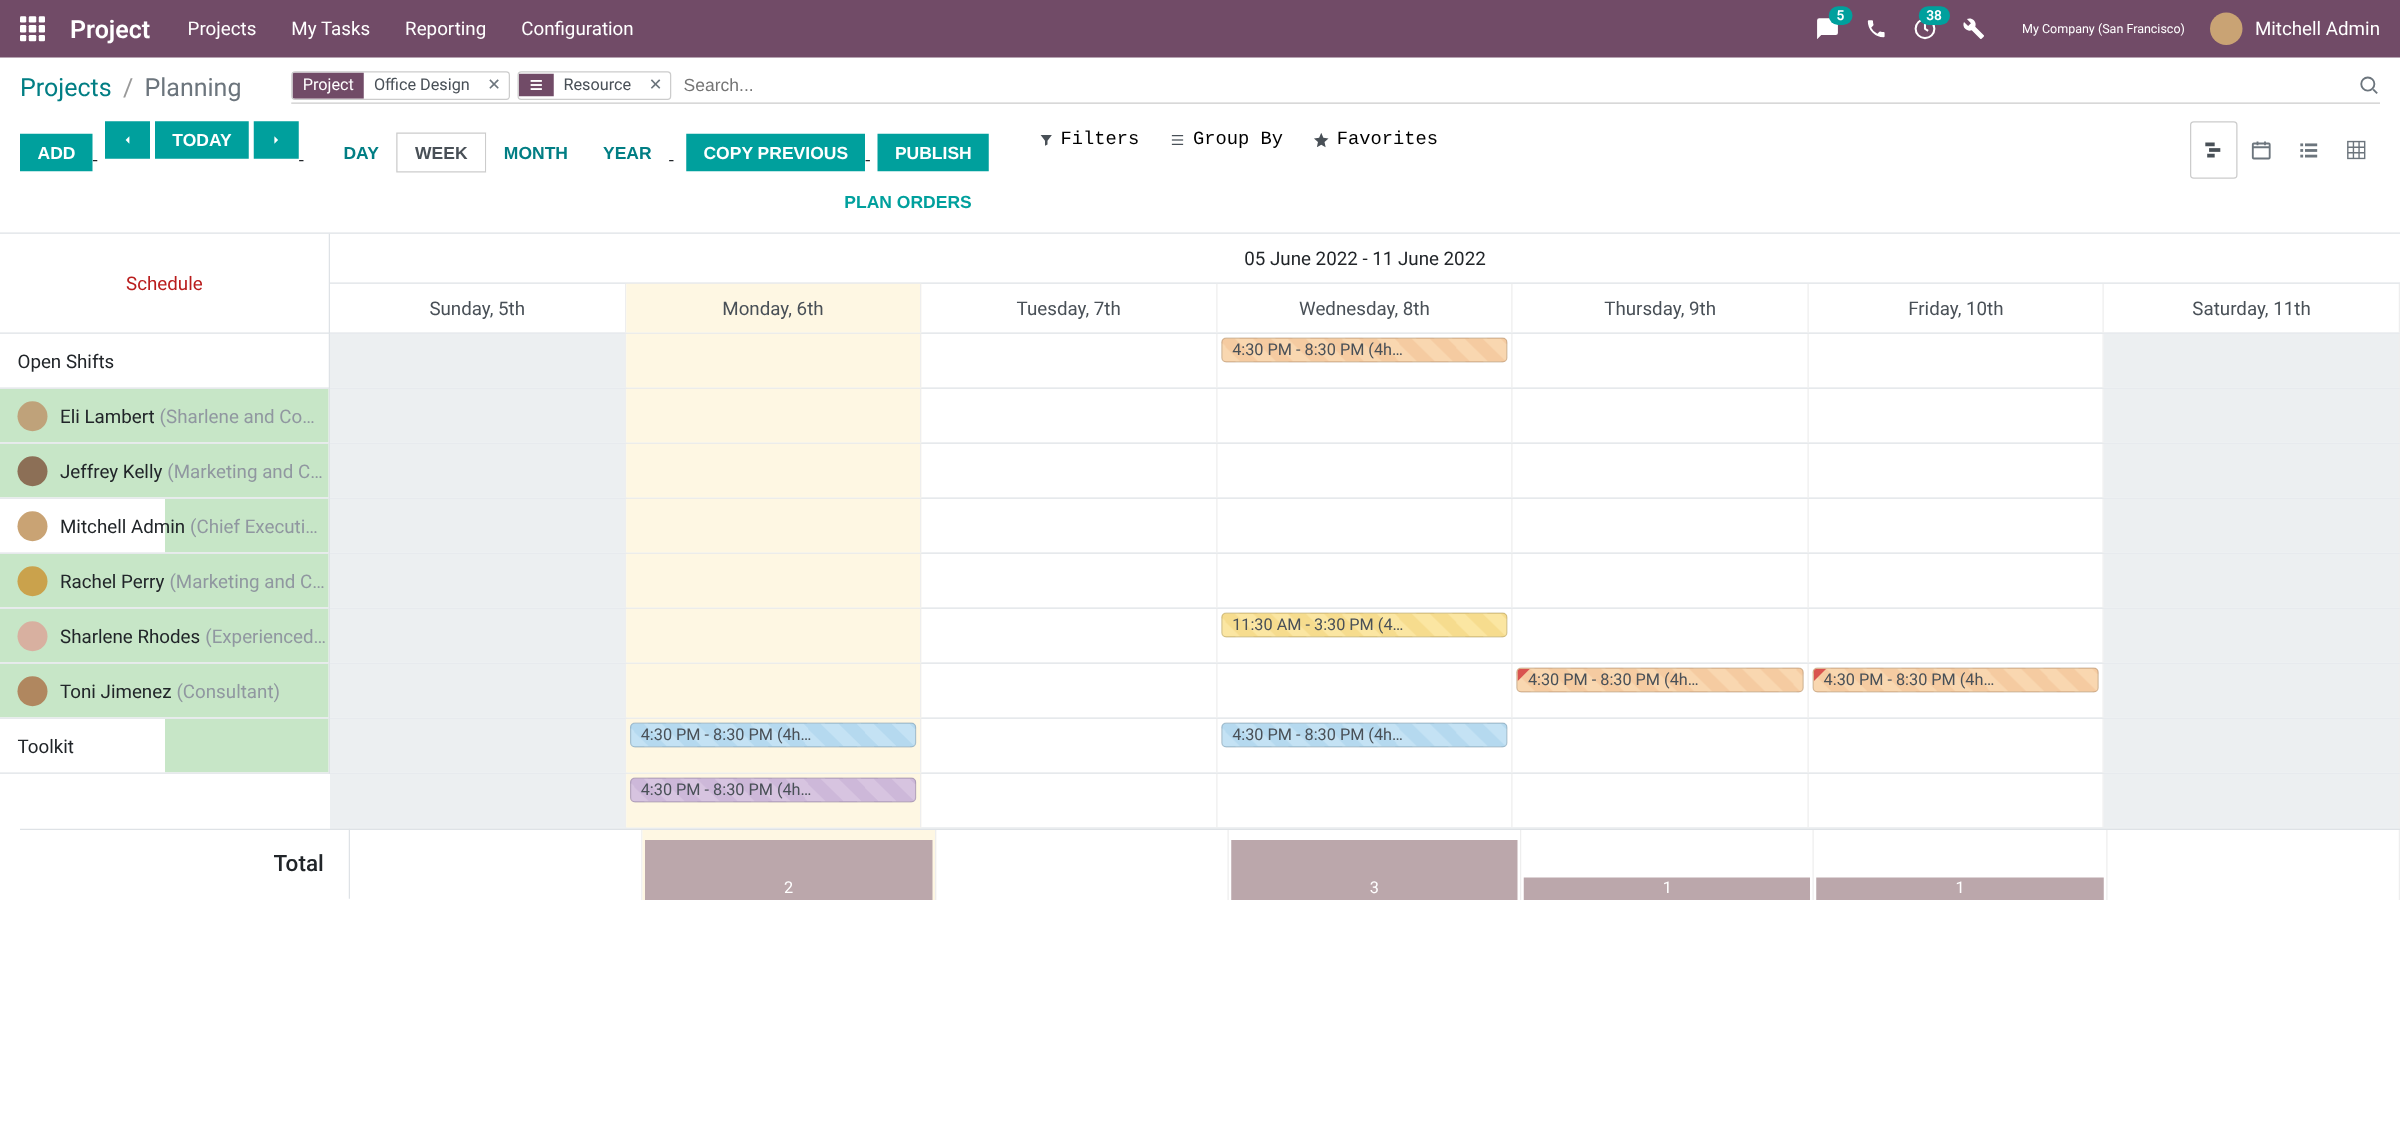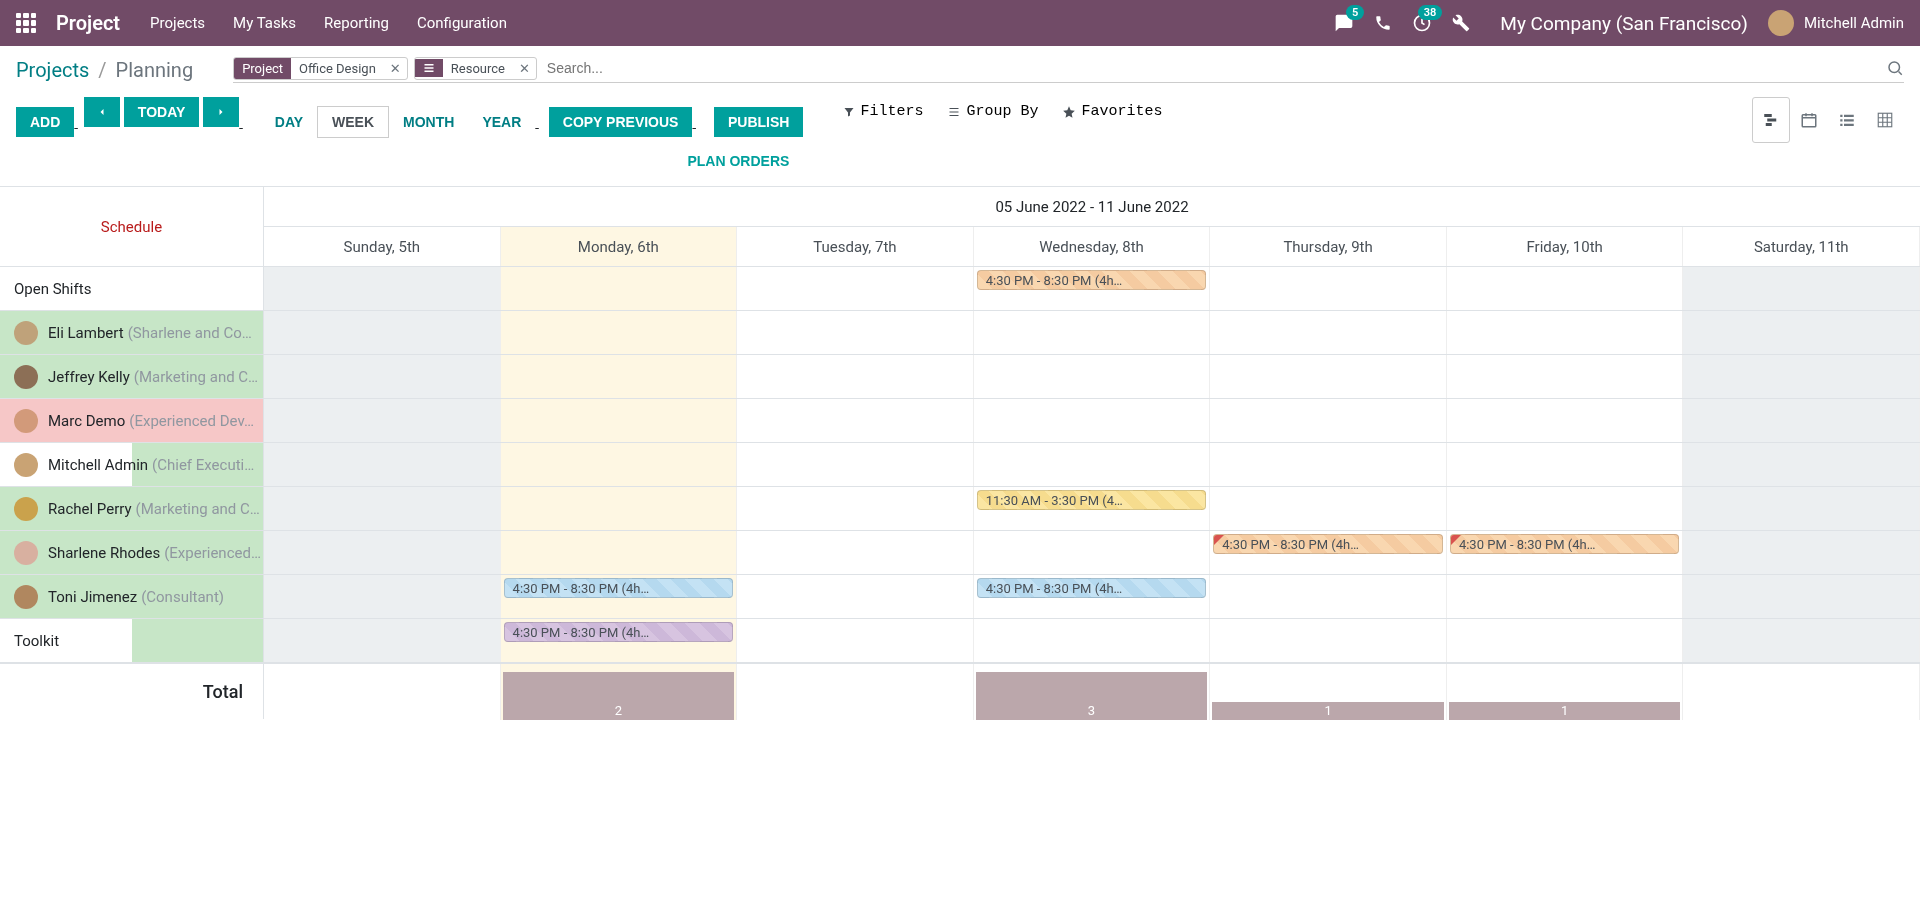--- a/index.html
+++ b/index.html
@@ -7,21 +7,21 @@
 
 
 .navbar { background: #714B67; height: 46px; display: flex; align-items: center; padding: 0 16px; color: #fff; }
 .navbar .apps-icon { width: 20px; height: 20px; margin-right: 20px; cursor: pointer; display: grid; grid-template-columns: repeat(3,1fr); gap: 2px; }
 .navbar .apps-icon span { background: #fff; border-radius: 1px; }
 .navbar .brand { font-size: 20px; font-weight: 600; margin-right: 30px; }
 .navbar .nav-item { margin-right: 28px; cursor: pointer; font-size: 15px; }
 .navbar .spacer { flex: 1; }
 .navbar .right-icon { margin: 0 10px; cursor: pointer; position: relative; display: flex; align-items: center; }
 .navbar .badge { position: absolute; top: -8px; right: -10px; background: #00A09D; color: #fff; border-radius: 10px; padding: 1px 6px; font-size: 11px; font-weight: 600; }
-.navbar .company { margin: 0 20px; font-size: 19px; }
+.navbar .company { margin: 0 20px; font-size: 10px; }
 .navbar .user { display: flex; align-items: center; cursor: pointer; font-size: 15px; }
 .navbar .avatar { width: 26px; height: 26px; border-radius: 50%; background: #c9a374; margin-right: 10px; display:inline-block; }
 
 
 .control-panel { padding: 10px 16px 0 16px; }
 .cp-top { display: flex; align-items: center; }
 .breadcrumb { font-size: 20px; }
 .breadcrumb a { color: #017E84; text-decoration: none; }
 .breadcrumb .sep { color: #999; margin: 0 4px; }
 .breadcrumb .current { color: #6c757d; }
@@ -81,21 +81,21 @@
 .gantt-cell.today { background: #FEF7E3; }
 
 .pill { height: 20px; border-radius: 4px; display: flex; align-items: center; padding: 0 8px; font-size: 13px; color: #495057; border: 1px solid rgba(0,0,0,0.15); overflow: hidden; white-space: nowrap; position: relative; }
 .pill-orange { background: repeating-linear-gradient(45deg, #f9d7b0, #f9d7b0 10px, #f5cba1 10px, #f5cba1 20px); }
 .pill-yellow { background: repeating-linear-gradient(45deg, #fbe6a2, #fbe6a2 10px, #f6dc8e 10px, #f6dc8e 20px); }
 .pill-blue { background: repeating-linear-gradient(45deg, #c4e2f4, #c4e2f4 10px, #b5d9ef 10px, #b5d9ef 20px); }
 .pill-purple { background: repeating-linear-gradient(45deg, #d7c4e0, #d7c4e0 10px, #cdb8d9 10px, #cdb8d9 20px); }
 .pill-flag::before { content:""; position:absolute; top:0; left:0; border-top:10px solid #d9534f; border-right:10px solid transparent; }
 
 .total-row { display:flex; }
-.total-label { width:264px; height:56px; display:flex; align-items:center; justify-content:flex-end; padding-right:20px; font-size:18px; font-weight:500; border-right:1px solid #dee2e6; border-top:1px solid #dee2e6; }
+.total-label { width:264px; height:56px; display:flex; align-items:center; justify-content:flex-end; padding-right:20px; font-size:18px; font-weight:500; border-right:1px solid #dee2e6; border-top:1px solid #dee2e6;margin-left:16px; }
 .total-cells { flex:1; display:flex; border-top:1px solid #dee2e6; }
 .total-cell { flex:1; position:relative; border-right:1px solid #eee; }
 .total-cell.today { background:#FEF7E3; }
 .total-bar { position:absolute; bottom:0; left:2px; right:2px; background:#bba7ab; color:#fff; text-align:center; font-size:13px; display:flex; align-items:flex-end; justify-content:center; padding-bottom:2px; }
 
 svg { display:block; }
 </style>
 </head>
 <body>
 
@@ -198,21 +198,21 @@
               </svg>
           </button>
         </span>
         <span class="scale-buttons">
           <button class="btn">DAY</button>
           <button class="btn active">WEEK</button>
           <button class="btn">MONTH</button>
           <button class="btn">YEAR</button>
         </span>
         <button class="btn btn-primary" style="margin-left:10px">COPY PREVIOUS</button>
-        <button class="btn btn-primary" style="margin-left:18px">PUBLISH</button>
+        <button class="btn btn-primary" style="margin-left:6px">PUBLISH</button>
       </div>
       <div class="plan-orders-row">
         <button class="btn btn-secondary">PLAN ORDERS</button>
       </div>
     </div>
 
     <div class="search-options">
       <div class="search-opt">
         <svg width="12" height="12" viewBox="0 0 24 24" fill="#495057">
             <path d="M3 4h18l-7 9v6l-4 2v-8z"></path>
@@ -278,25 +278,20 @@
         </div>
         <div class="gantt-row-label row-bg-green">
           <span class="av" style="background: rgb(191, 162, 122);"></span>
           <span>Eli Lambert</span>
           <span class="role"> (Sharlene and Co…</span>
         </div>
         <div class="gantt-row-label row-bg-green">
           <span class="av" style="background: rgb(140, 111, 86);"></span>
           <span>Jeffrey Kelly</span>
           <span class="role"> (Marketing and C…</span>
-        </div>
-        <div class="gantt-row-label row-bg-pink">
-          <span class="av" style="background: rgb(210, 154, 122);"></span>
-          <span>Marc Demo</span>
-          <span class="role"> (Experienced Dev…</span>
         </div>
         <div class="gantt-row-label row-bg-green-partial">
           <span class="av" style="background: rgb(201, 163, 116);"></span>
           <span>Mitchell Admin</span>
           <span class="role"> (Chief Executi…</span>
         </div>
         <div class="gantt-row-label row-bg-green">
           <span class="av" style="background: rgb(202, 162, 76);"></span>
           <span>Rachel Perry</span>
           <span class="role"> (Marketing and C…</span>

